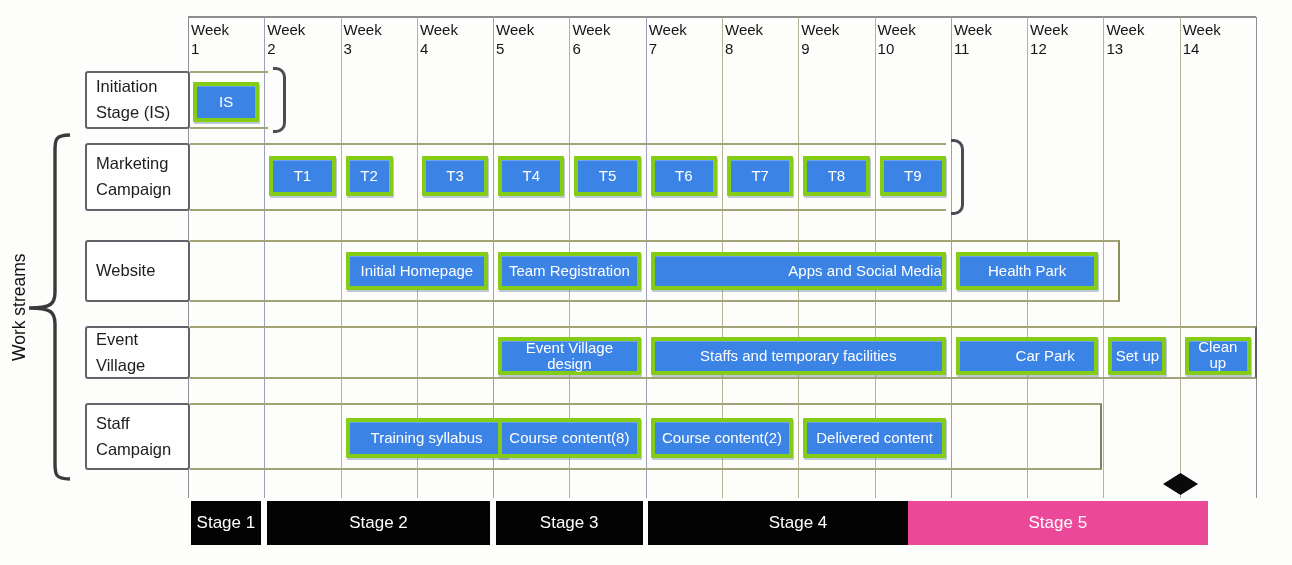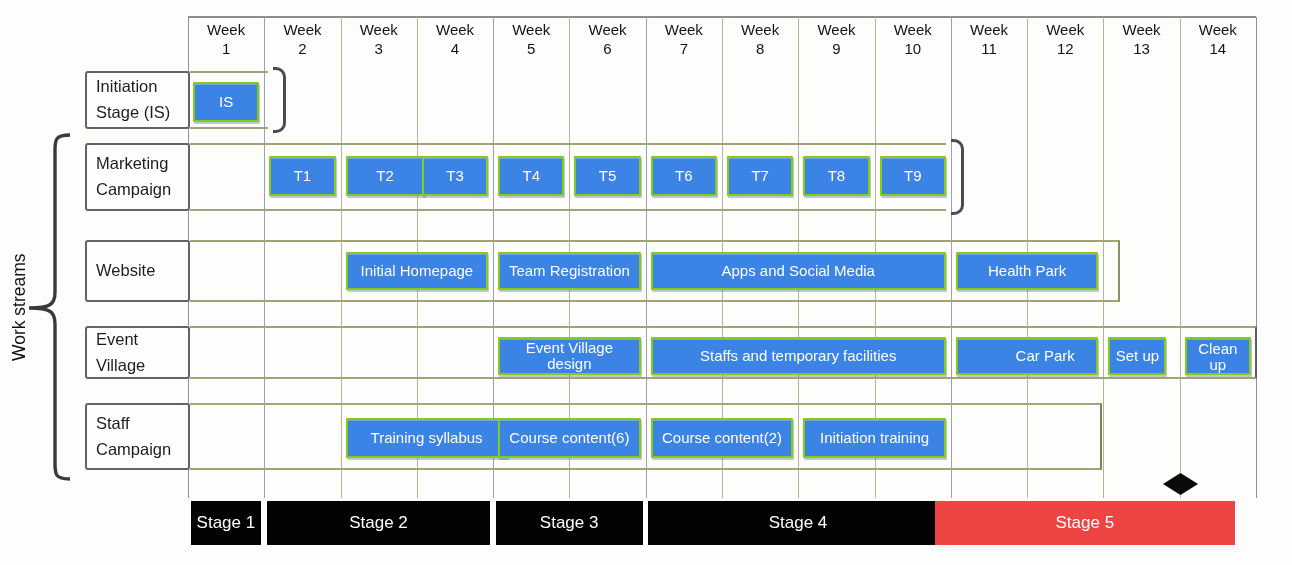--- a/index.html
+++ b/index.html
@@ -4,36 +4,36 @@
 <style>
   html,body{margin:0;padding:0;background:#ffffff;}
   .canvas{
     position:relative; width:1292px; height:565px; overflow:hidden;
     background:#fdfdfc;
     font-family:"Liberation Sans", sans-serif;
     color:#1b1b1b;
   }
   .hrule{position:absolute; left:188px; top:16px; width:1068px; height:2px; background:#8d8d8d;}
   .vline{position:absolute; top:17px; height:481px; width:1px;}
-  .wk{position:absolute; top:21px; text-align:center; font-size:15px; line-height:1.25; color:#141414;}
+  .wk{position:absolute; top:21px; font-size:15px; line-height:1.25; color:#141414;}
   .label-box{
     position:absolute; left:85px; width:105px; box-sizing:border-box;
     border:2px solid #63636c; border-radius:3px; background:#fefefe;
     display:flex; flex-direction:column; justify-content:center;
     padding-left:9px; font-size:16.5px; line-height:1.55; color:#1d1d1d;
   }
   .band{position:absolute; box-sizing:border-box; border-top:2px solid #a3a378; border-bottom:2px solid #a3a378;}
   .bracket{
     position:absolute; width:13px; box-sizing:border-box;
     border:3px solid #4b4b54; border-left:none; border-radius:0 10px 10px 0;
     background:transparent;
   }
   .gantt-bar{
     position:absolute; box-sizing:border-box;
-    border:2px solid #84cc16; border-radius:1px;
+    border:4px solid #84cc16; border-radius:1px;
     display:flex; flex-direction:column; align-items:center; justify-content:center;
     color:#fff; font-size:15px; line-height:1.08; text-align:center;
     box-shadow:1px 2px 0 rgba(45,75,125,0.30), inset 0 1px 0 rgba(255,255,255,0.25);
   }
   .stage-bar{
     position:absolute; top:501px; height:44px; background:#030303;
     display:flex; align-items:center; justify-content:center;
     color:#fff; font-size:17px;
   }
   .ws-label{
@@ -156,21 +156,21 @@
       </div>
       <div class="band" style="left: 190px; top: 403px; width: 912px; height: 67px; border-right: 2px solid rgb(128, 128, 90);"></div>
     </div>
   <div id="bars">
       <div class="gantt-bar" style="left: 193px; top: 82px; width: 66.3px; height: 40px; background: rgb(60, 131, 230); color: rgb(255, 255, 255);">
         <div style="">IS</div>
       </div>
       <div class="gantt-bar" style="left: 269.3px; top: 156px; width: 66.3px; height: 40px; background: rgb(60, 131, 230); color: rgb(255, 255, 255);">
         <div style="">T1</div>
       </div>
-      <div class="gantt-bar" style="left: 345.6px; top: 156px; width: 79px; height: 40px; background: rgb(60, 131, 230); color: rgb(255, 255, 255);">
+      <div class="gantt-bar" style="left: 345.6px; top: 156px; width: 47px; height: 40px; background: rgb(60, 131, 230); color: rgb(255, 255, 255);">
         <div style="">T2</div>
       </div>
       <div class="gantt-bar" style="left: 421.9px; top: 156px; width: 66.3px; height: 40px; background: rgb(60, 131, 230); color: rgb(255, 255, 255);">
         <div style="">T3</div>
       </div>
       <div class="gantt-bar" style="left: 498.1px; top: 156px; width: 66.3px; height: 40px; background: rgb(60, 131, 230); color: rgb(255, 255, 255);">
         <div style="">T4</div>
       </div>
       <div class="gantt-bar" style="left: 574.4px; top: 156px; width: 66.3px; height: 40px; background: rgb(60, 131, 230); color: rgb(255, 255, 255);">
         <div style="">T5</div>
@@ -186,21 +186,21 @@
       </div>
       <div class="gantt-bar" style="left: 879.6px; top: 156px; width: 66.3px; height: 40px; background: rgb(60, 131, 230); color: rgb(255, 255, 255);">
         <div style="">T9</div>
       </div>
       <div class="gantt-bar" style="left: 345.6px; top: 252px; width: 142.6px; height: 38px; background: rgb(60, 131, 230); color: rgb(255, 255, 255);">
         <div style="">Initial Homepage</div>
       </div>
       <div class="gantt-bar" style="left: 498.1px; top: 252px; width: 142.6px; height: 38px; background: rgb(60, 131, 230); color: rgb(255, 255, 255);">
         <div style="">Team Registration</div>
       </div>
-      <div class="gantt-bar" style="left: 650.7px; top: 252px; width: 295.1px; height: 38px; background: rgb(60, 131, 230); color: rgb(255, 255, 255);">
+      <div class="gantt-bar" style="left: 650.7px; top: 252px; width: 295.1px; height: 38px; background: rgb(60, 131, 230); color: rgb(255, 255, 255); align-items: flex-end;">
         <div style="">Apps and Social Media</div>
       </div>
       <div class="gantt-bar" style="left: 955.9px; top: 252px; width: 142.6px; height: 38px; background: rgb(60, 131, 230); color: rgb(255, 255, 255);">
         <div style="">Health Park</div>
       </div>
       <div class="gantt-bar" style="left: 498.1px; top: 337px; width: 142.6px; height: 38px; background: rgb(60, 131, 230); color: rgb(255, 255, 255);">
         <div style="">Event Village</div>
         <div style="">design</div>
       </div>
       <div class="gantt-bar" style="left: 650.7px; top: 337px; width: 295.1px; height: 38px; background: rgb(60, 131, 230); color: rgb(255, 255, 255);">
@@ -213,43 +213,43 @@
         <div style="">Set up</div>
       </div>
       <div class="gantt-bar" style="left: 1184.7px; top: 337px; width: 66.3px; height: 38px; background: rgb(60, 131, 230); color: rgb(255, 255, 255); justify-content: flex-end;">
         <div style="">Clean</div>
         <div style="">up</div>
       </div>
       <div class="gantt-bar" style="left: 345.6px; top: 418px; width: 162px; height: 40px; background: rgb(60, 131, 230); color: rgb(255, 255, 255);">
         <div style="">Training syllabus</div>
       </div>
       <div class="gantt-bar" style="left: 498.1px; top: 418px; width: 142.6px; height: 40px; background: rgb(60, 131, 230); color: rgb(255, 255, 255);">
-        <div style="">Course content(6)</div>
+        <div style="">Course content(8)</div>
       </div>
       <div class="gantt-bar" style="left: 650.7px; top: 418px; width: 142.6px; height: 40px; background: rgb(60, 131, 230); color: rgb(255, 255, 255);">
         <div style="">Course content(2)</div>
       </div>
       <div class="gantt-bar" style="left: 803.3px; top: 418px; width: 142.6px; height: 40px; background: rgb(60, 131, 230); color: rgb(255, 255, 255);">
-        <div style="">Initiation training</div>
+        <div style="">Delivered content</div>
       </div>
     </div>
   <div id="stages">
       <div class="stage-bar" style="left: 190.5px; width: 70.8px; background: rgb(3, 3, 3); color: rgb(255, 255, 255);">
         <div style="">Stage 1</div>
       </div>
       <div class="stage-bar" style="left: 266.8px; width: 223.4px; background: rgb(3, 3, 3); color: rgb(255, 255, 255);">
         <div style="">Stage 2</div>
       </div>
       <div class="stage-bar" style="left: 495.6px; width: 147.1px; background: rgb(3, 3, 3); color: rgb(255, 255, 255);">
         <div style="">Stage 3</div>
       </div>
       <div class="stage-bar" style="left: 648.2px; width: 299.6px; background: rgb(3, 3, 3); color: rgb(255, 255, 255);">
         <div style="">Stage 4</div>
       </div>
-      <div class="stage-bar" style="left: 935px; width: 299.6px; background: #ef4444; color: rgb(255, 255, 255);">
+      <div class="stage-bar" style="left: 908px; width: 299.6px; background: #ec4899; color: rgb(255, 255, 255);">
         <div style="">Stage 5</div>
       </div>
     </div>
 
   <div class="ws-label">Work streams</div>
 
   <svg class="brace" width="46" height="350" viewBox="0 0 46 350">
     <path d="M42,3 C27,3 27,8 27,19 L27,160 C27,172 23,176 1,176 C23,176 27,180 27,192 L27,331 C27,342 27,347 42,347" fill="none" stroke="#3a3a3a" stroke-width="3.4"></path>
   </svg>
 

